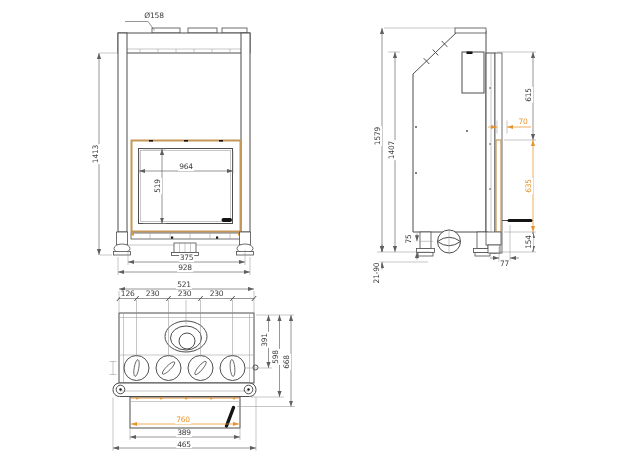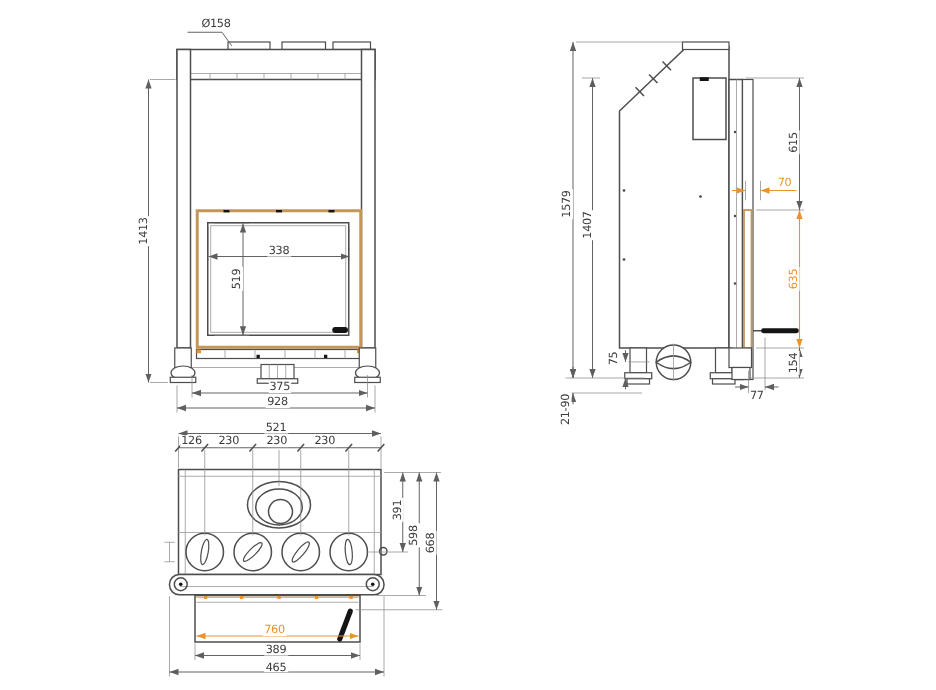--- a/index.html
+++ b/index.html
@@ -249,23 +249,23 @@
     <line class="dim" x1="279.5" y1="315" x2="279.5" y2="397" marker-start="url(#mA)" marker-end="url(#mA)"></line>
     <line class="dim" x1="291" y1="315" x2="291" y2="406.5" marker-start="url(#mA)" marker-end="url(#mA)"></line>
     <line class="dimo" x1="131" y1="424" x2="239" y2="424" marker-start="url(#mO)" marker-end="url(#mO)"></line>
     <line class="dim" x1="130" y1="437" x2="240" y2="437" marker-start="url(#mA)" marker-end="url(#mA)"></line>
     <line class="dim" x1="113" y1="448" x2="256" y2="448" marker-start="url(#mA)" marker-end="url(#mA)"></line>
   </g>
 </svg>
 
 <div>
 
-  <span class="dl" style="left:144px;top:15.5px">Ø158</span>
+  <span class="dl" style="left:154px;top:15.5px">Ø158</span>
   <span class="dl v" style="left:95.5px;top:154px">1413</span>
-  <span class="dl" style="left:186px;top:167px">338</span>
+  <span class="dl" style="left:186px;top:167px">964</span>
   <span class="dl v" style="left:158px;top:186px">519</span>
   <span class="dl" style="left:186.5px;top:258px">375</span>
   <span class="dl" style="left:185px;top:268px">928</span>
 
   <span class="dl v" style="left:377.5px;top:136px">1579</span>
   <span class="dl v" style="left:391.5px;top:150px">1407</span>
   <span class="dl v" style="left:528.5px;top:95px">615</span>
   <span class="dl orange" style="left:523px;top:121.5px">70</span>
   <span class="dl v orange" style="left:528.5px;top:186px">635</span>
   <span class="dl v" style="left:528.5px;top:242px">154</span>

